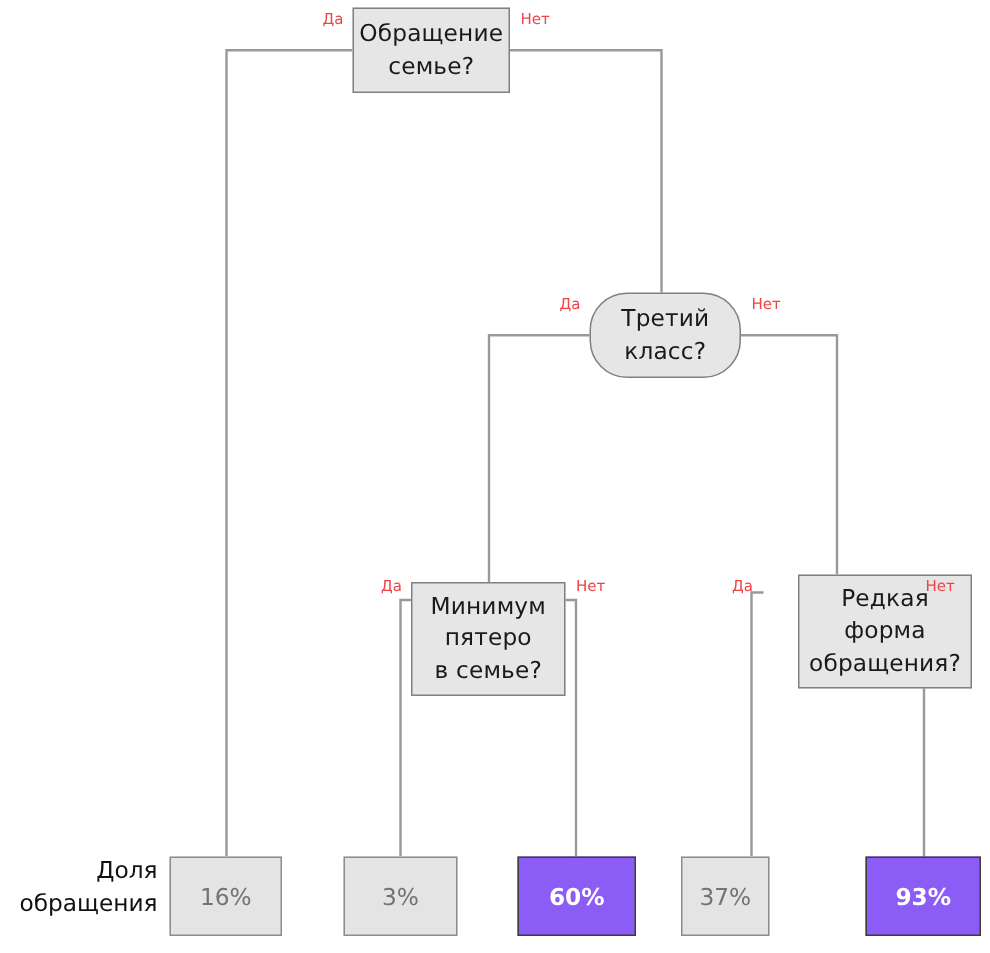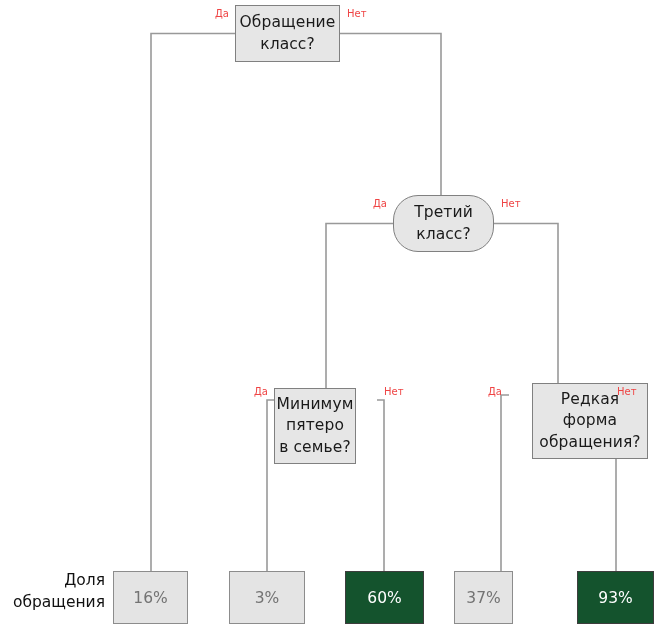--- a/index.html
+++ b/index.html
@@ -48,23 +48,24 @@
     align-items: center;
     justify-content: center;
     font-size: 15.5px;
     z-index: 2;
   }
   .leaf.light {
     background: #e4e4e4;
     color: #737373;
   }
   .leaf.dark {
-    background: #14532d;
+    background: #8b5cf6;
     border-color: #3d3d3d;
     color: #ffffff;
+    font-weight: bold;
   }
   .edge-label {
     position: absolute;
     font-size: 10px;
     color: #ef4444;
     z-index: 3;
     white-space: nowrap;
   }
   .edge-label.right-anchor {
     text-align: right;
@@ -100,29 +101,29 @@
       <path d="M 377 400 L 384 400 L 384 571"></path>
 
       <path d="M 509 395 L 501 395 L 501 571"></path>
 
       <path d="M 609 395 L 616 395 L 616 571"></path>
     </g>
   </svg>
 
   <div class="node" style="left:235px; top:5px; width:105px; height:57px;">
     <span>Обращение
-класс?</span>
+семье?</span>
   </div>
 
   <div class="node" style="left:393px; top:195px; width:101px; height:57px;border-radius:25px;">
     <span>Третий
 класс?</span>
   </div>
 
-  <div class="node" style="left:274px; top:388px; width:82px; height:76px;">
+  <div class="node" style="left:274px; top:388px; width:103px; height:76px;">
     <span>Минимум
 пятеро
 в семье?</span>
   </div>
 
   <div class="node" style="left:532px; top:383px; width:116px; height:76px;">
     <span>Редкая
 форма
 обращения?</span>
   </div>

